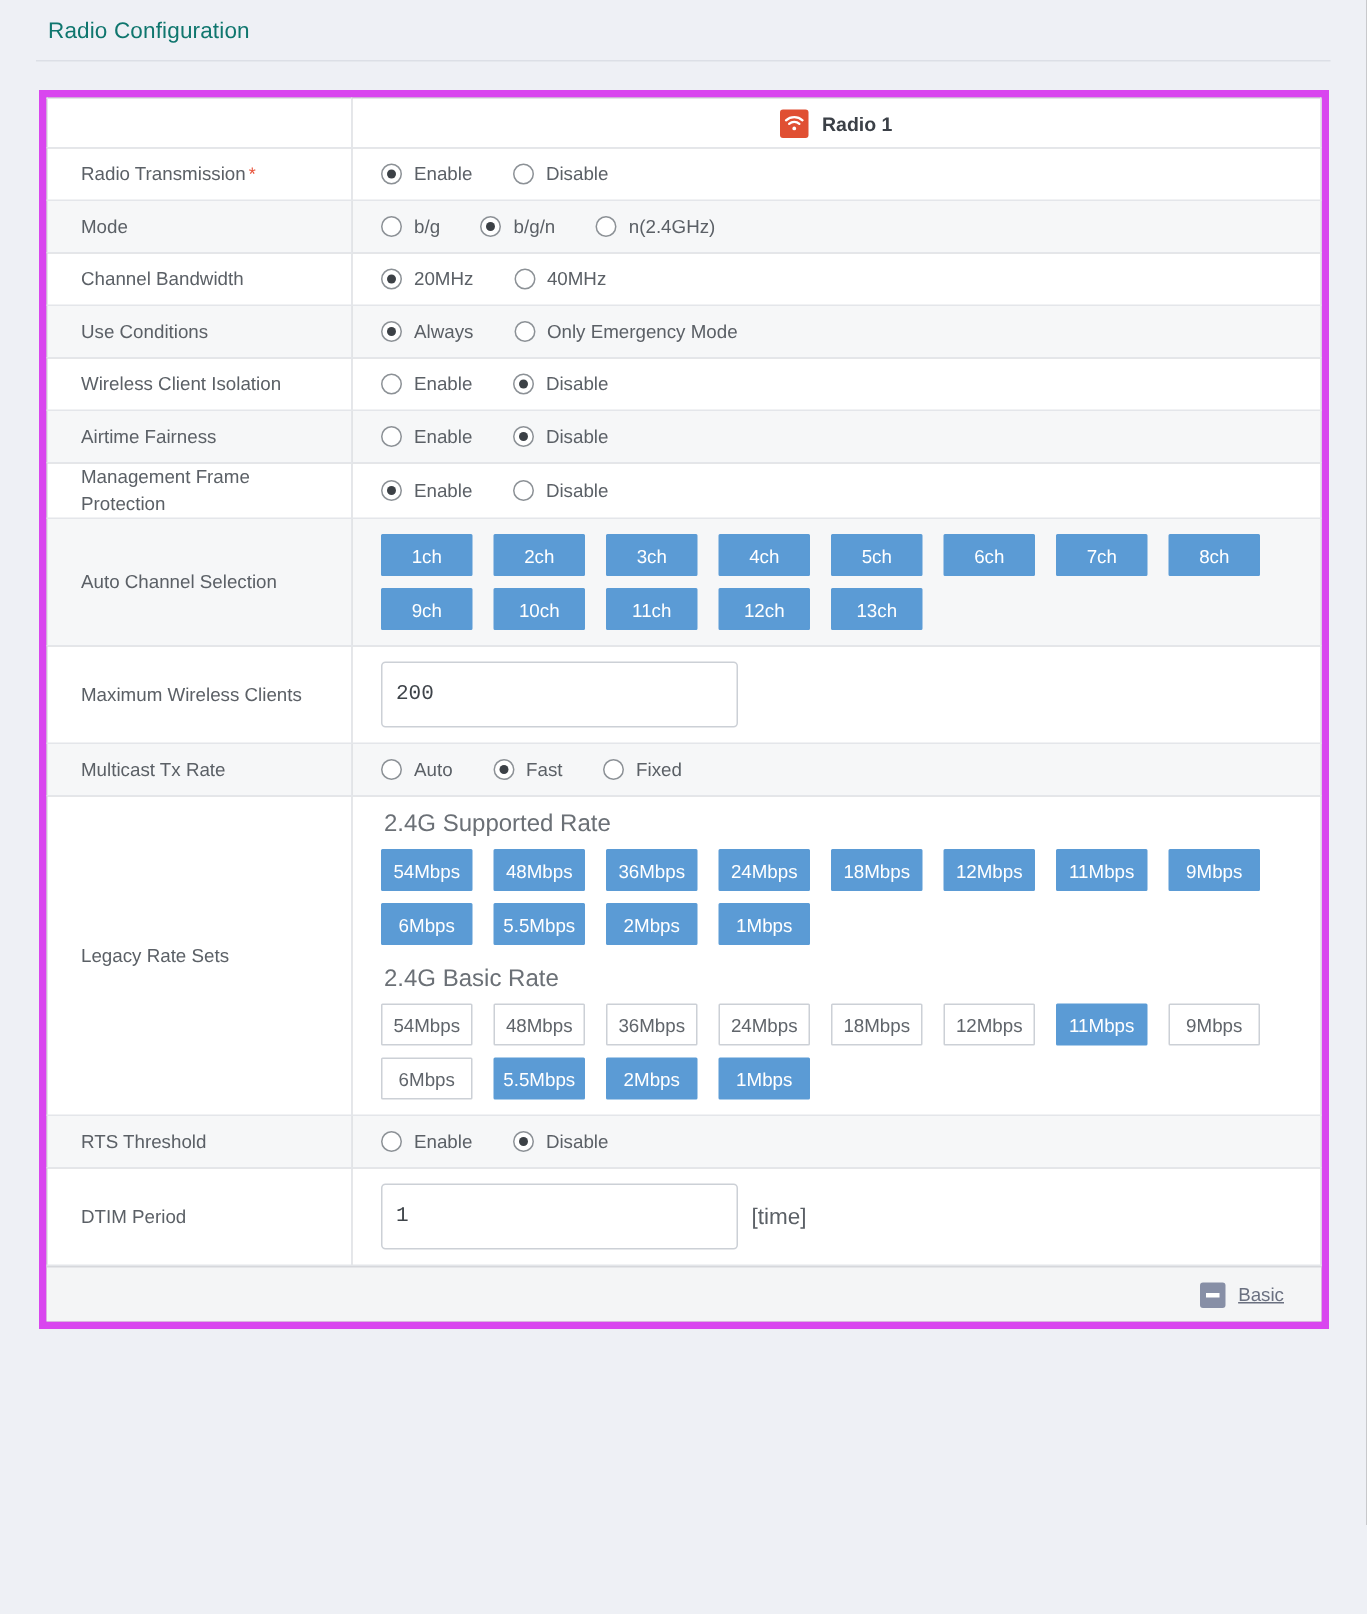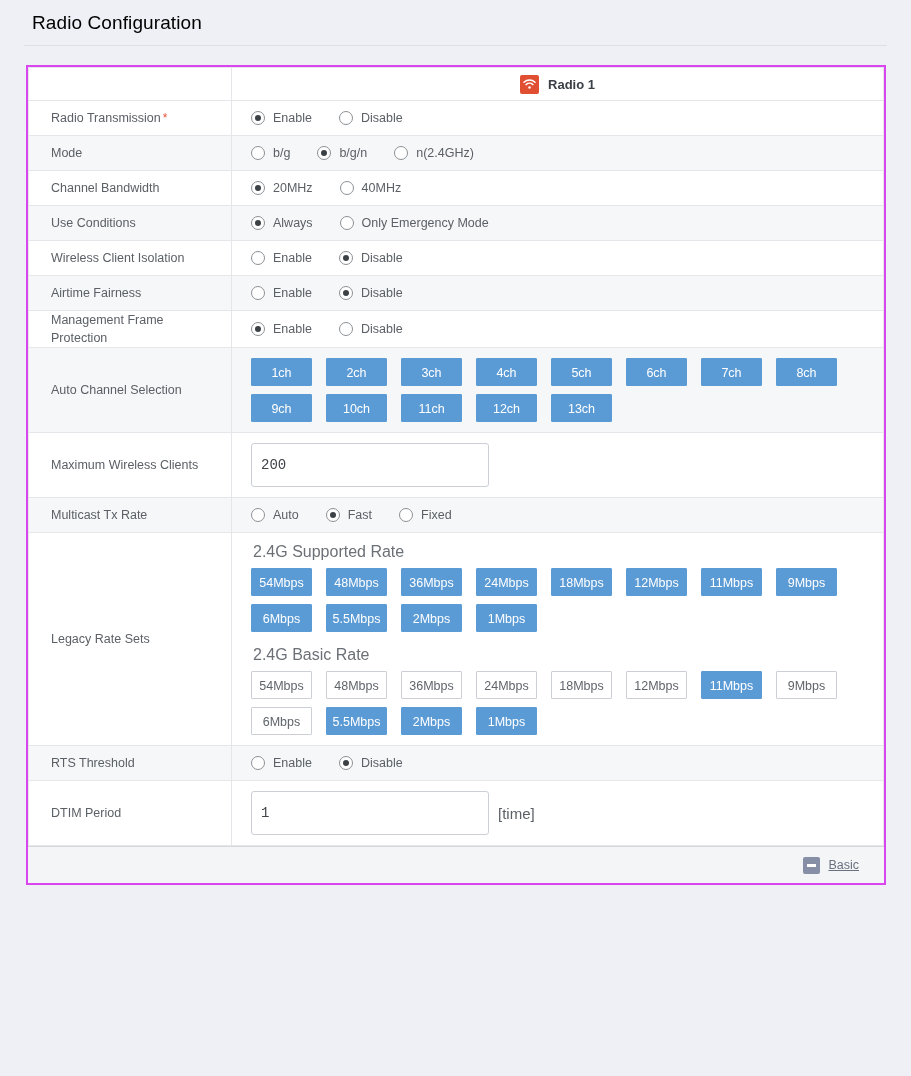--- a/index.html
+++ b/index.html
@@ -17,31 +17,31 @@
   }
 
   
   .page-header {
     padding: 12px 0 11px 21px;
     border-bottom: 1px solid #dcdfe6;
     margin: 0 24px 0 24px;
     padding-left: 0;
   }
   .page-title {
-    font-size: 19px;
-    color: #000000;
+    font-size: 15px;
+    color: #0f766e;
     letter-spacing: .1px;
     padding-left: 8px;
   }
 
   
   .panel {
     margin: 19px 25px 0 26px;
     background: #a3a3a3;
-    border: 2px solid #d946ef;
+    border: 5px solid #d946ef;
     box-sizing: border-box;
     width: 860px;
   }
 
   table.cfg {
     width: 100%;
     border-collapse: collapse;
     table-layout: fixed;
   }
   table.cfg td, table.cfg th {

